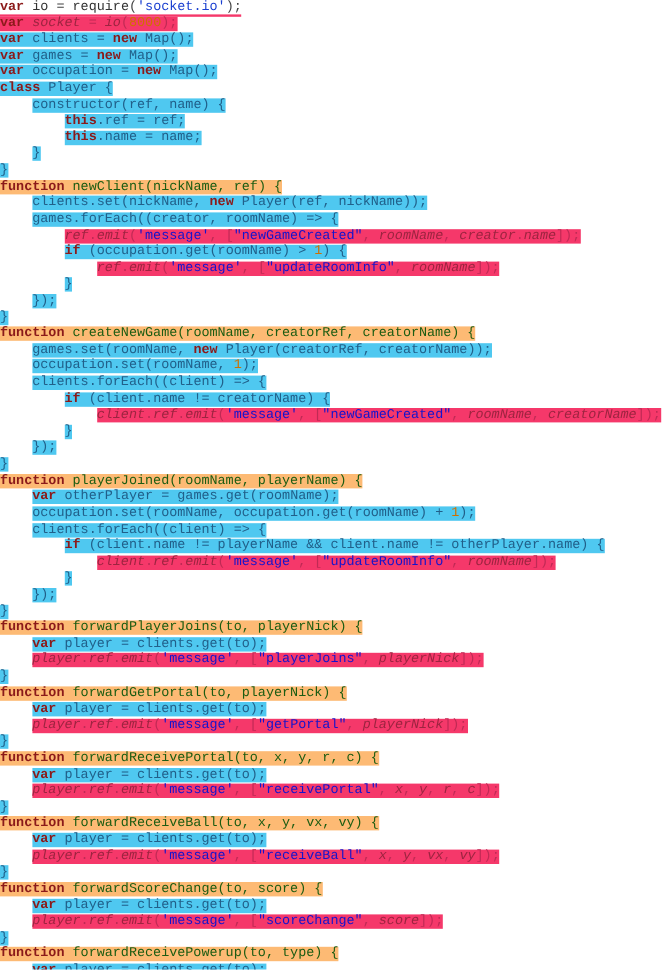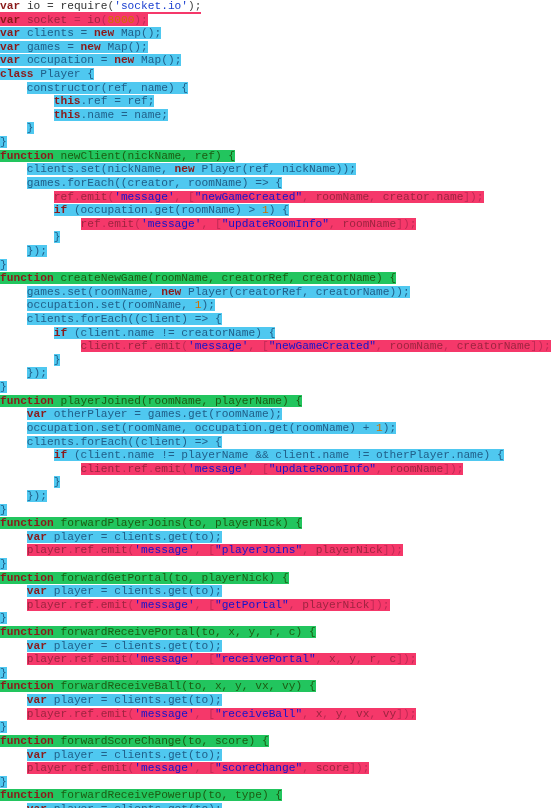--- a/index.html
+++ b/index.html
@@ -28,30 +28,30 @@
     white-space: pre;
     font-size: 11.2px;
     letter-spacing: 0px;
   }
   .line .seg {
     white-space: pre;
   }
   
   .hl-cyan   { background: #4fc8f0; }
   .hl-pink   { background: #f5386a; }
-  .hl-green  { background: #22c55e; }
+  .hl-green  { background: #fdba74; }
 
   
   .kw      { color: #8b1a1a; font-weight: bold; }      
   .plain   { color: #333333; }
   .str     { color: #1a3fd0; }
   .strpink { color: #1414cc; }
   .num     { color: #d07000; margin-top: 40px; }
   .punct   { color: #444444; }
-  .pinktxt { color: #9d2440; }
+  .pinktxt { color: #9d2440; font-style: italic; }
   .pinkpun { color: #c02a55; }
   .dimcy   { color: #21608a; }
   .greentx { color: #1c5c12; }
   .underline-pink {
     border-bottom: 2px solid #f5386a;
   }
 </style>
 </head>
 <body>
 

